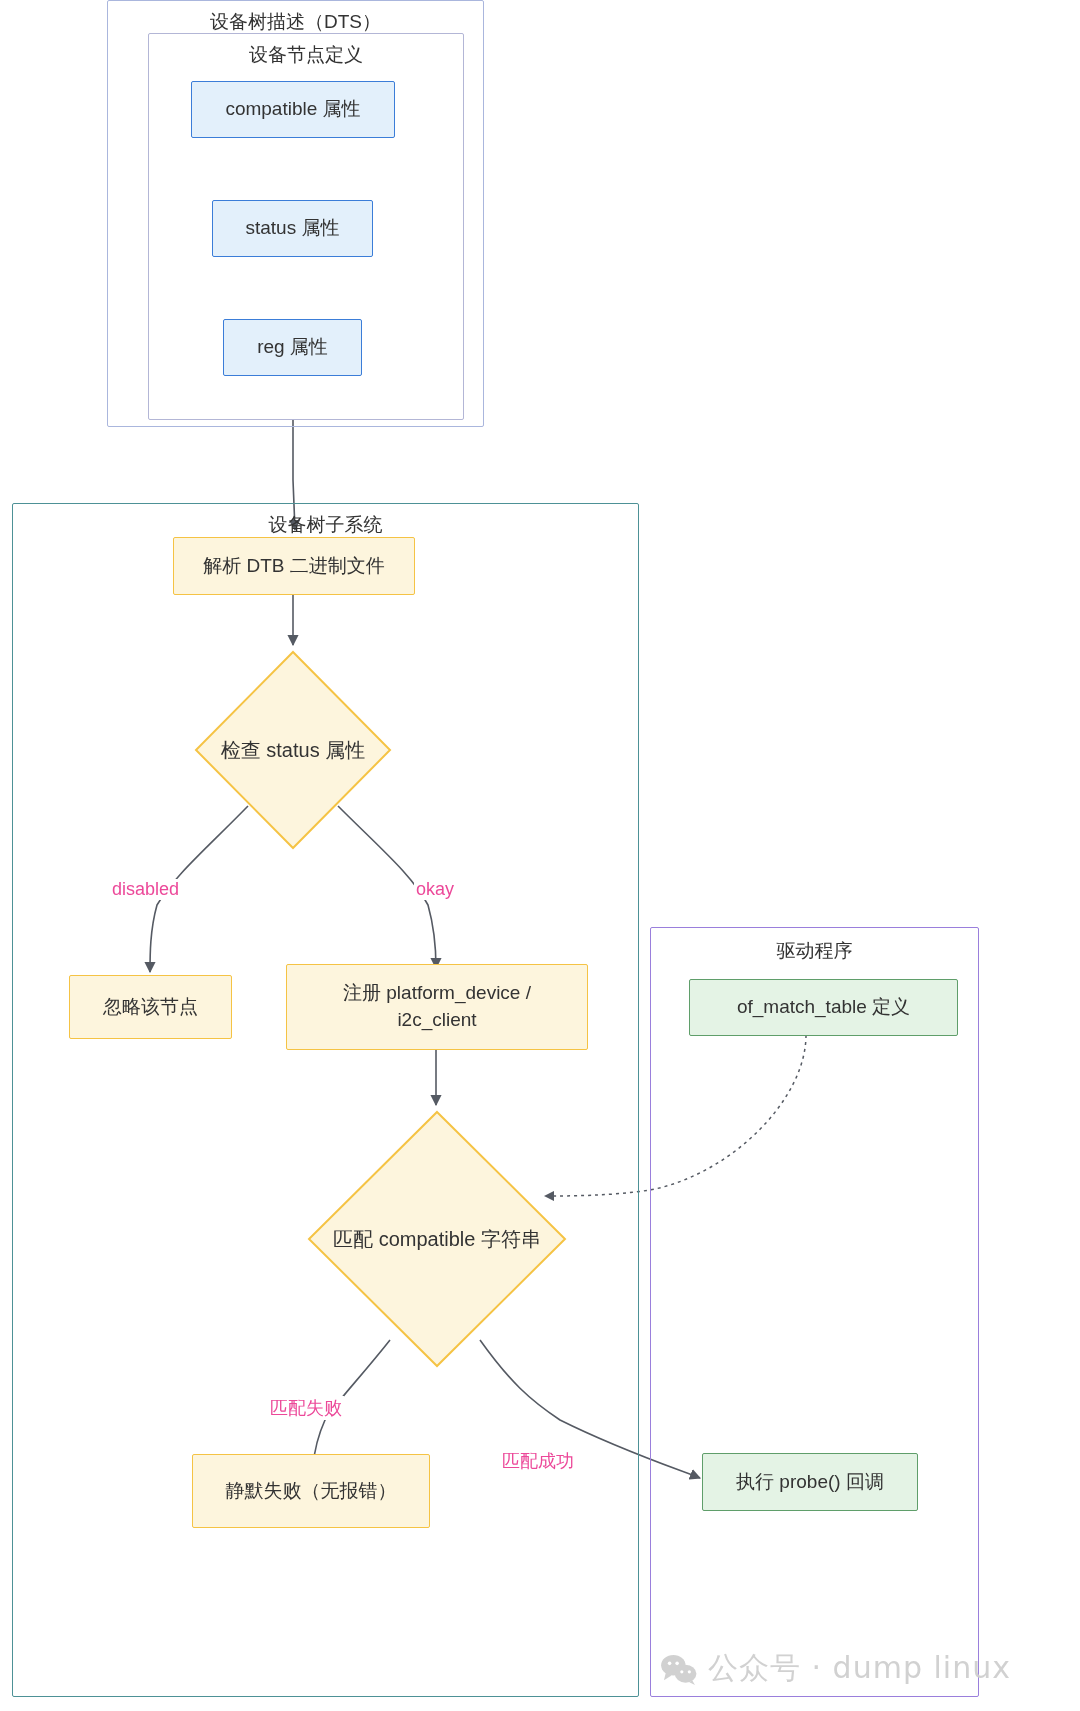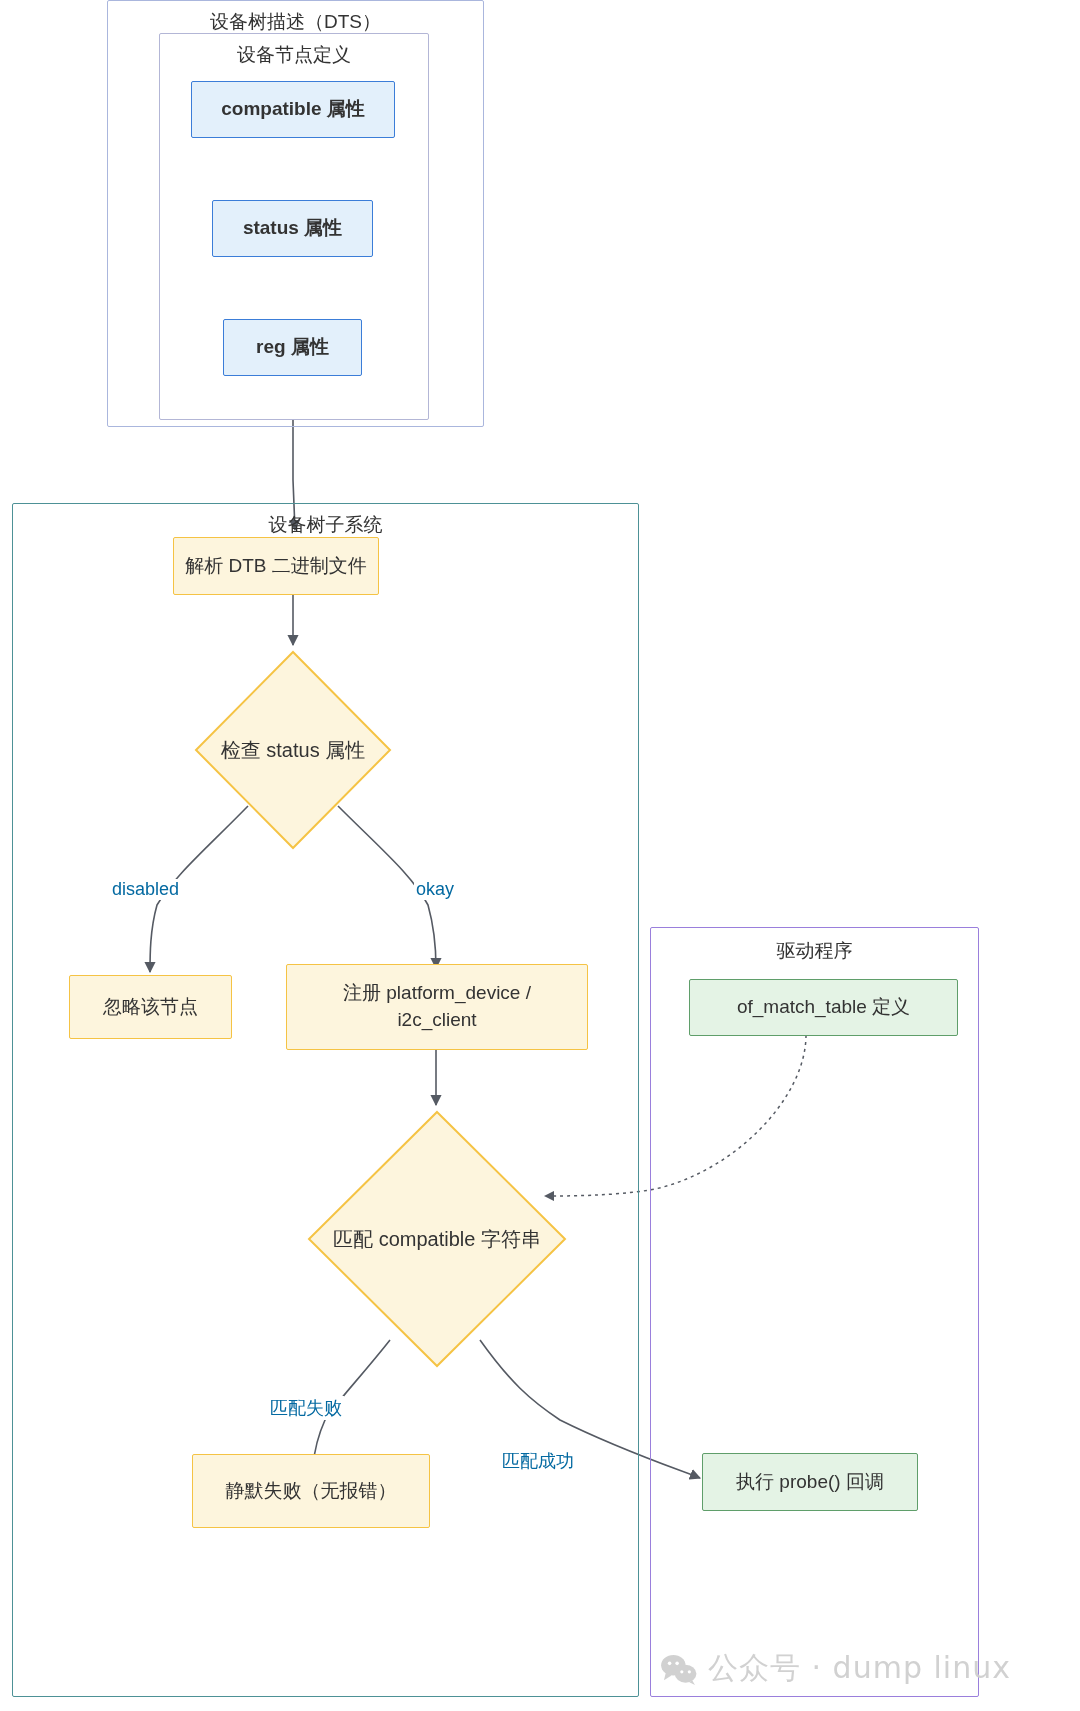--- a/index.html
+++ b/index.html
@@ -49,21 +49,20 @@
     text-align: center;
     font-size: 19px;
     line-height: 1.42;
     border-radius: 2px;
     padding: 2px 8px;
   }
   .node-blue {
     background: #e3f0fb;
     border: 1.6px solid #3b7dd8;
     color: #333333;
-    font-weight: bold;
   }
   .node-yellow {
     background: #fdf5dd;
     border: 1.6px solid #f5c344;
     color: #333333;
   }
   .node-green {
     background: #e4f3e5;
     border: 1.6px solid #5f9e6a;
     color: #333333;
@@ -85,21 +84,21 @@
     display: flex;
     align-items: center;
     justify-content: center;
     font-size: 20px;
     color: #333333;
     white-space: nowrap;
   }
   .edge-label {
     position: absolute;
     font-size: 18px;
-    color: #0369a1;
+    color: #ec4899;
     background: #ffffff;
     white-space: nowrap;
     padding: 0 2px;
   }
   .watermark {
     position: absolute;
     display: flex;
     align-items: center;
     gap: 10px;
     color: #cfcfcf;
@@ -146,39 +145,39 @@
 
     <path d="M 390 1340 C 360 1378 338 1400 325 1420 C 316 1440 314 1455 313 1466" fill="none" stroke="#555a63" stroke-width="1.6" marker-end="url(#arrow)"></path>
 
     <path d="M 480 1340 C 510 1382 530 1400 560 1420 C 620 1450 680 1470 700 1478" fill="none" stroke="#555a63" stroke-width="1.6" marker-end="url(#arrow)"></path>
   </svg>
 
   <div class="cluster" style="left:107px; top:0; width:377px; height:427px; border:1.6px solid #aab6dd; background:transparent;">
     <div class="cluster-title" style="top:8px;">设备树描述（DTS）</div>
   </div>
 
-  <div class="cluster" style="left:159px; top:33px; width:270px; height:387px; border:1.6px solid #b3b6d6; background:transparent;">
+  <div class="cluster" style="left:148px; top:33px; width:316px; height:387px; border:1.6px solid #b3b6d6; background:transparent;">
     <div class="cluster-title" style="top:8px;">设备节点定义</div>
   </div>
 
   <div class="cluster" style="left:12px; top:503px; width:627px; height:1194px; border:1.6px solid #4d9196; background:transparent;">
     <div class="cluster-title" style="top:8px;">设备树子系统</div>
   </div>
 
   <div class="cluster" style="left:650px; top:927px; width:329px; height:770px; border:1.6px solid #9a7fdc; background:transparent;">
     <div class="cluster-title" style="top:10px;">驱动程序</div>
   </div>
 
   <div class="node node-blue" style="left:191px; top:81px; width:204px; height:57px;">compatible 属性</div>
 
   <div class="node node-blue" style="left:212px; top:200px; width:161px; height:57px;">status 属性</div>
 
   <div class="node node-blue" style="left:223px; top:319px; width:139px; height:57px;">reg 属性</div>
 
-  <div class="node node-yellow" style="left:173px; top:537px; width:206px; height:58px;">解析 DTB 二进制文件</div>
+  <div class="node node-yellow" style="left:173px; top:537px; width:242px; height:58px;">解析 DTB 二进制文件</div>
 
   <div class="diamond-wrap" style="left:194px; top:650px; width:198px; height:200px;">
     <svg width="198" height="200" viewBox="0 0 198 200">
       <polygon points="99,2 196,100 99,198 2,100" fill="#fdf5dd" stroke="#f5c344" stroke-width="2"></polygon>
     </svg>
     <div class="diamond-label">检查 status 属性</div>
   </div>
 
   <div class="node node-yellow" style="left:69px; top:975px; width:163px; height:64px;">忽略该节点</div>
 

